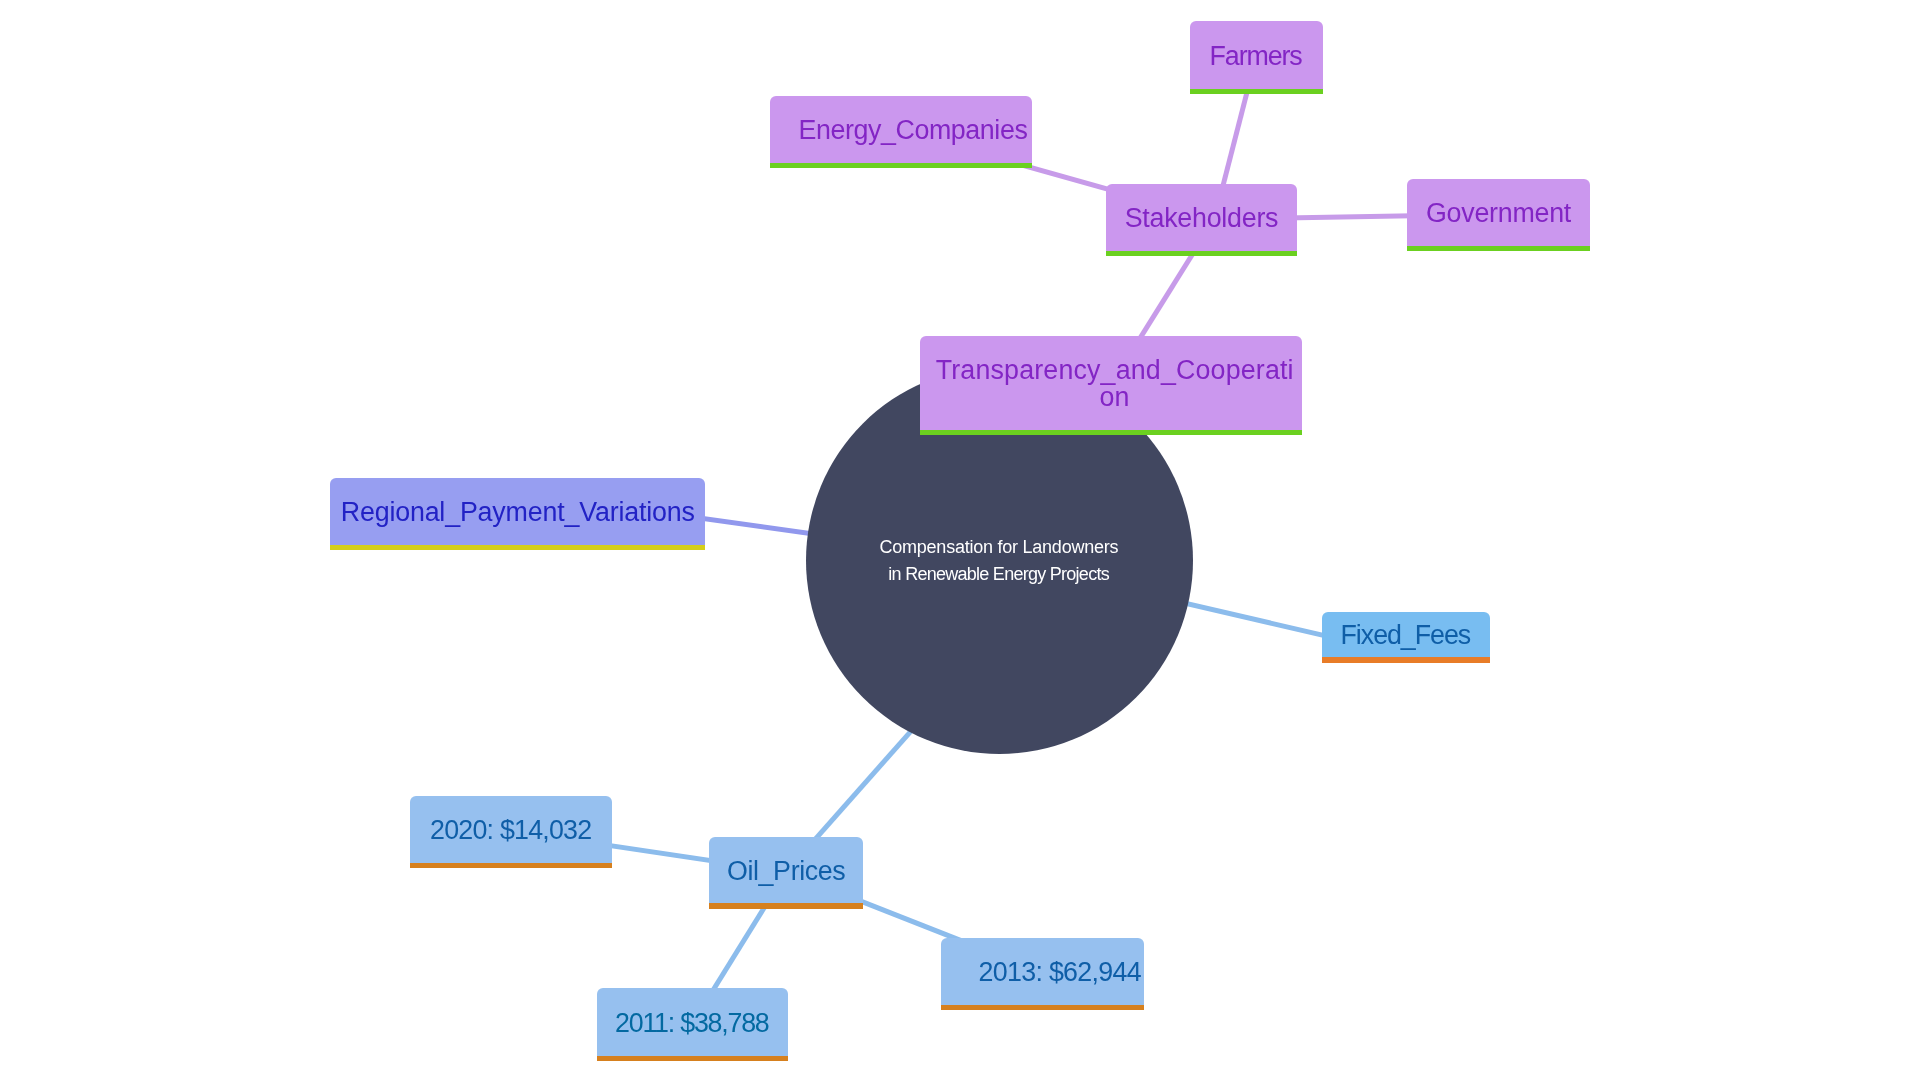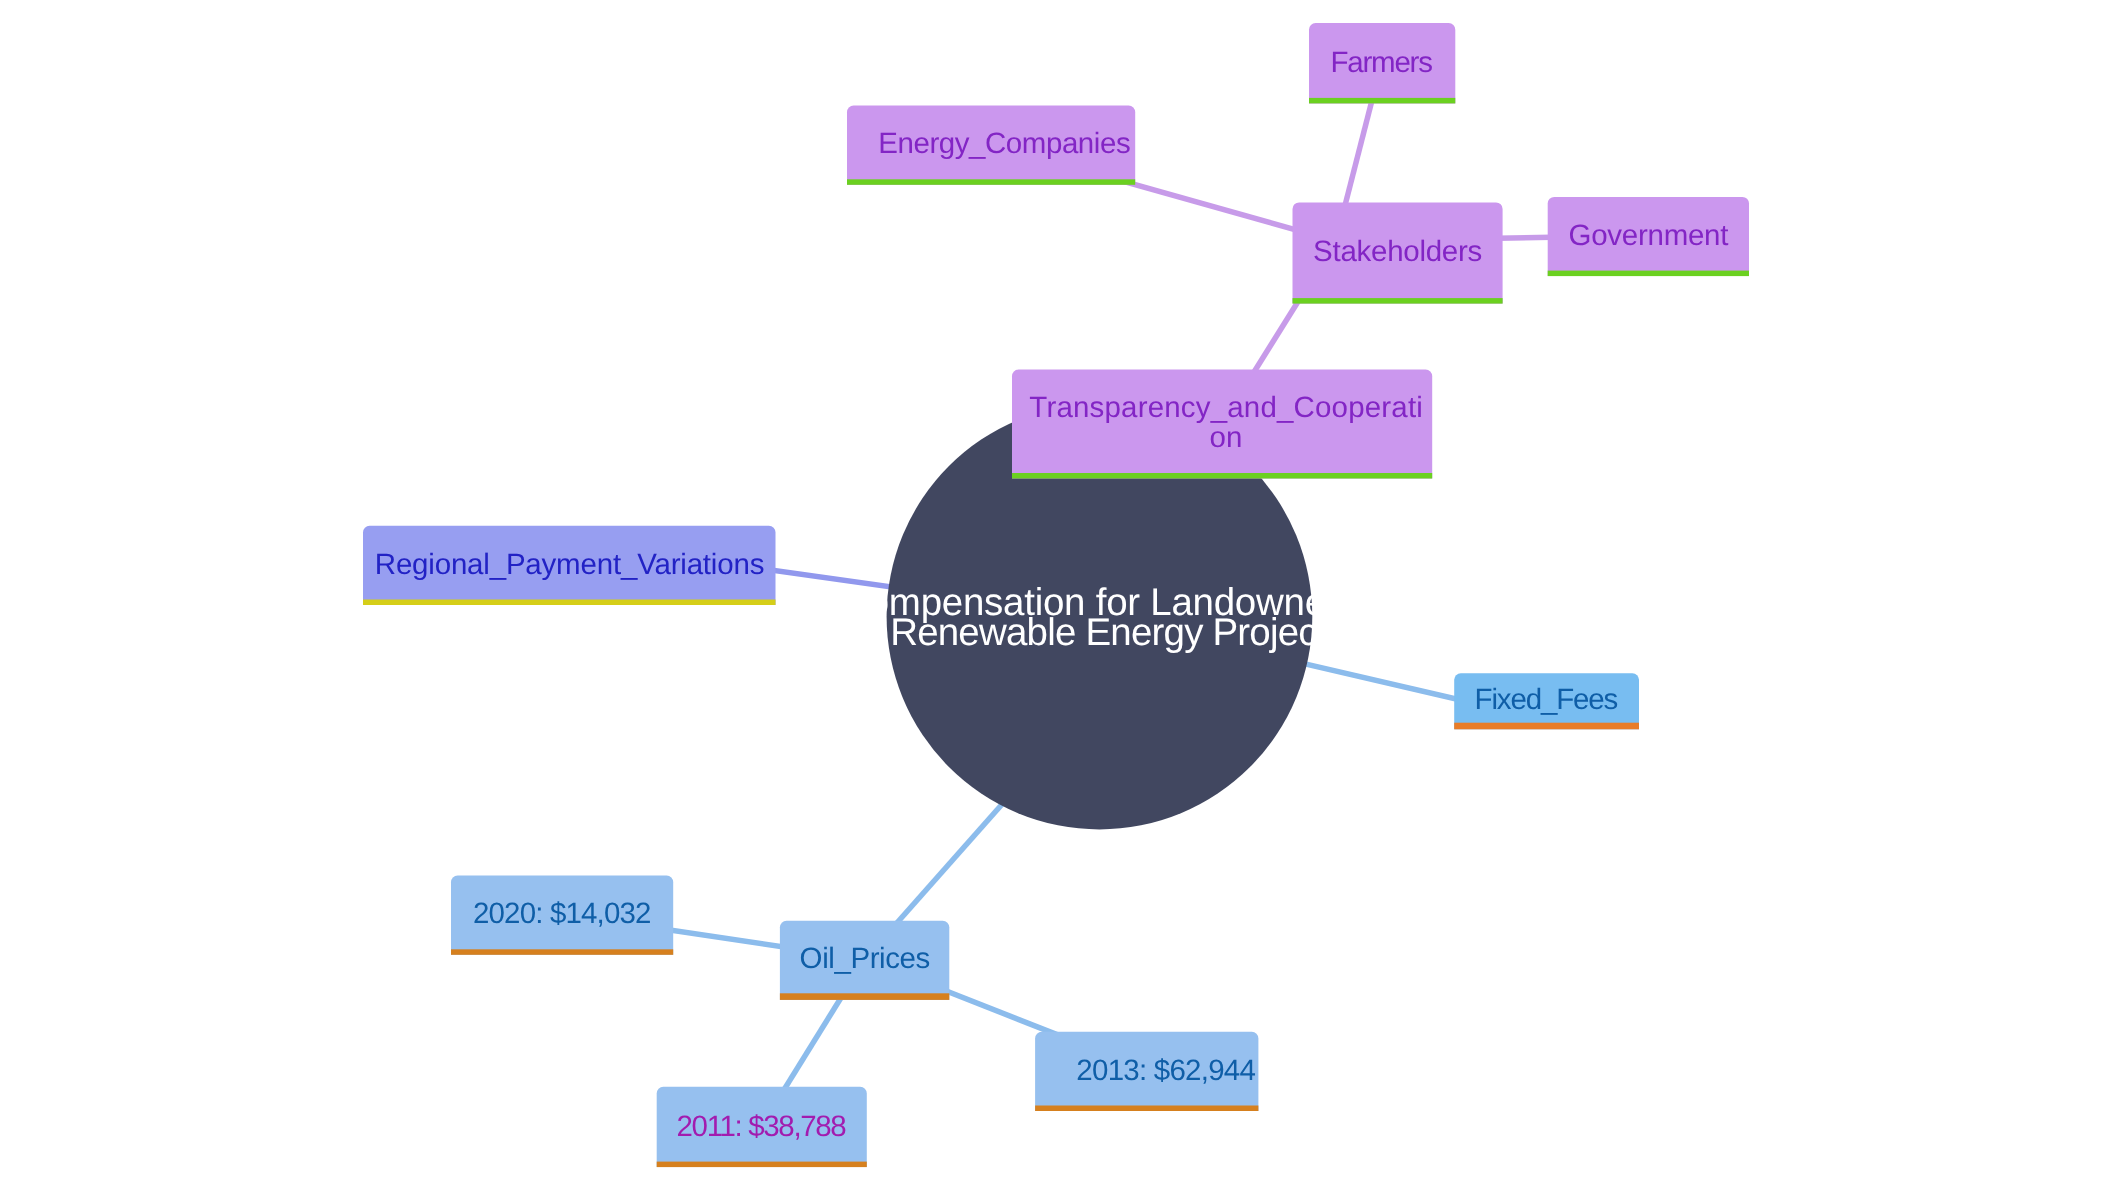--- a/index.html
+++ b/index.html
@@ -13,21 +13,21 @@
   .node{position:absolute;box-sizing:border-box;}
   .node .fill{position:absolute;left:0;top:0;right:0;bottom:0;
               border-radius:6px 6px 0 0;}
   .node .accent{position:absolute;left:0;right:0;bottom:0;height:5.3px;}
   .node .lbl{position:absolute;left:0;right:0;top:0;bottom:5.3px;
              display:flex;align-items:center;justify-content:center;
              text-align:center;white-space:pre;font-size:26.8px;line-height:27px;}
   .node .lbl .txt{display:block;transform:translateY(1.4px);}
 
   .root{position:absolute;border-radius:50%;display:flex;align-items:center;
-        justify-content:center;text-align:center;font-size:35px;line-height:27px;}
+        justify-content:center;text-align:center;font-size:18px;line-height:27px;}
   .root .lbl{white-space:pre;transform:translateY(1.2px);}
 </style>
 </head>
 <body>
 
 <div id="stage">
 
   <svg id="links">
       <line x1="1214.3999999999999" y1="219.15" x2="1256.15" y2="56.55" stroke="#C79BE9" stroke-width="5"></line>
       <line x1="1214.3999999999999" y1="219.15" x2="901.15" y2="131.15" stroke="#C79BE9" stroke-width="5"></line>
@@ -51,21 +51,21 @@
     <div class="accent" style="background: rgb(107, 208, 32);"></div>
     <div class="lbl" style="color: rgb(131, 37, 197); letter-spacing: -1.107px; text-indent: -1.107px;"><span class="txt">Farmers</span></div>
   </div>
 
   <div class="node" style="left: 770.4px; top: 96.4px; width: 261.5px; height: 71.8px;">
     <div class="fill" style="background: rgb(203, 151, 238);"></div>
     <div class="accent" style="background: rgb(107, 208, 32);"></div>
     <div class="lbl" style="color: rgb(131, 37, 197); letter-spacing: -0.397px; text-indent: -0.397px; padding-left: 24px;"><span class="txt">Energy_Companies</span></div>
   </div>
 
-  <div class="node" style="left: 1175px; top: 184.3px; width: 191.2px; height: 92px;">
+  <div class="node" style="left: 1106px; top: 184.3px; width: 191.2px; height: 72px;">
     <div class="fill" style="background: rgb(203, 151, 238);"></div>
     <div class="accent" style="background: rgb(107, 208, 32);"></div>
     <div class="lbl" style="color: rgb(131, 37, 197); letter-spacing: -0.243px; text-indent: -0.243px;"><span class="txt">Stakeholders</span></div>
   </div>
 
   <div class="node" style="left: 1407.4px; top: 179.3px; width: 182.5px; height: 72px; padding-left: 19px;">
     <div class="fill" style="background: rgb(203, 151, 238);"></div>
     <div class="accent" style="background: rgb(107, 208, 32);"></div>
     <div class="lbl" style="color: rgb(131, 37, 197); letter-spacing: -0.235px; text-indent: -0.235px;"><span class="txt">Government</span></div>
   </div>
@@ -97,21 +97,21 @@
 
   <div class="node" style="left: 709.4px; top: 837.3px; width: 153.9px; height: 71.4px;">
     <div class="fill" style="background: rgb(150, 192, 239);"></div>
     <div class="accent" style="background: rgb(214, 128, 30);"></div>
     <div class="lbl" style="color: rgb(15, 94, 167); letter-spacing: -0.361px; text-indent: -0.361px;"><span class="txt">Oil_Prices</span></div>
   </div>
 
   <div class="node" style="left: 596.8px; top: 988.4px; width: 191.2px; height: 72.6px;">
     <div class="fill" style="background: rgb(150, 192, 239);"></div>
     <div class="accent" style="background: rgb(214, 128, 30);"></div>
-    <div class="lbl" style="color: #a21caf; letter-spacing: -1.222px; text-indent: -1.222px;"><span class="txt">2011: $38,788</span></div>
+    <div class="lbl" style="color: #0369a1; letter-spacing: -1.222px; text-indent: -1.222px;"><span class="txt">2011: $38,788</span></div>
   </div>
 
   <div class="node" style="left: 941.4px; top: 937.6px; width: 202.4px; height: 72.4px;">
     <div class="fill" style="background: rgb(150, 192, 239);"></div>
     <div class="accent" style="background: rgb(214, 128, 30);"></div>
     <div class="lbl" style="color: rgb(15, 94, 167); letter-spacing: -0.683px; text-indent: -0.683px; padding-left: 35px;"><span class="txt">2013: $62,944</span></div>
   </div>
 
 </div>
 

